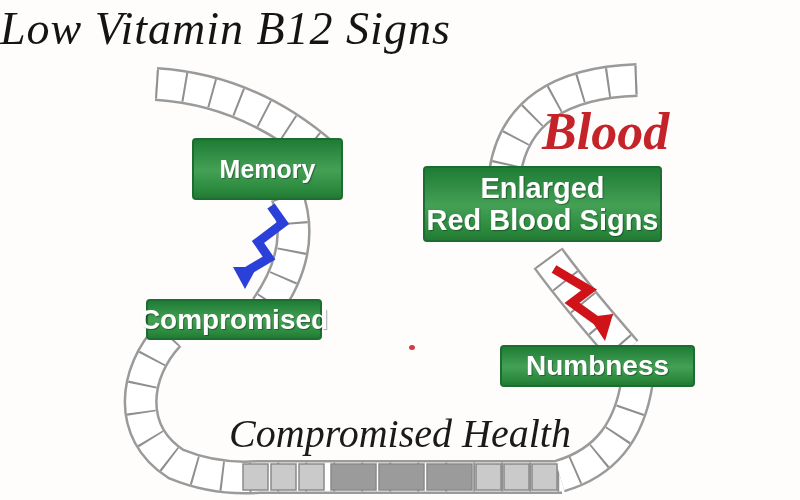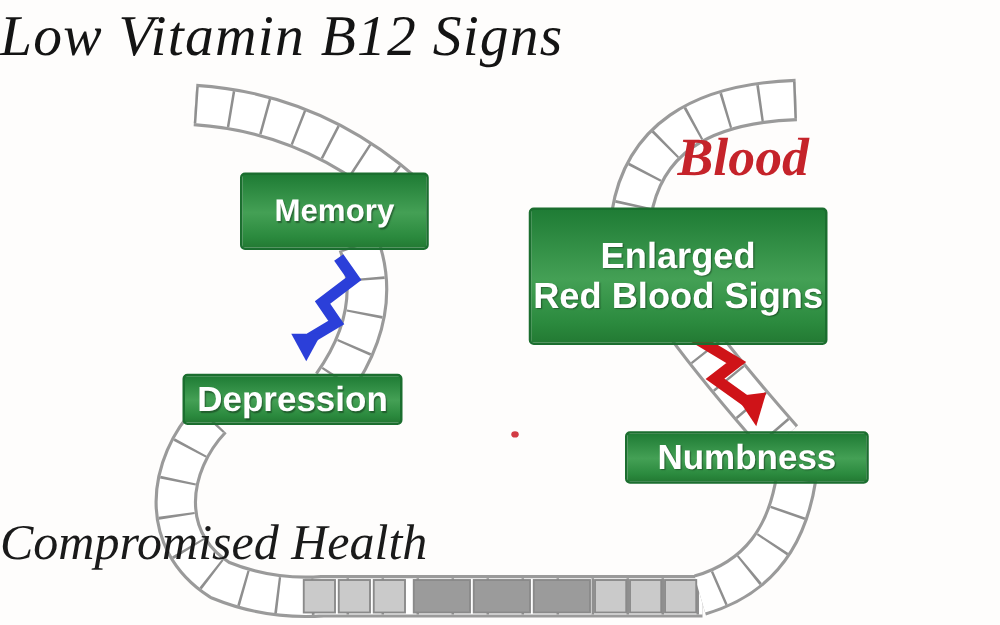--- a/index.html
+++ b/index.html
@@ -7,36 +7,36 @@
     position:relative;width:800px;height:500px;background:#fefdfc;
     overflow:hidden;font-family:"Liberation Serif",serif;
   }
   svg.bg{position:absolute;left:0;top:0;}
   .title{
     position:absolute;left:0;right:0;top:2px;text-align:left;
     font-style:italic;font-size:46px;color:#141414;letter-spacing:1px;
   }
   .stream-label{position:absolute;font-style:italic;font-weight:600;}
   .label-nerves{left:272px;top:60px;font-size:44px;color:#3a43d0;}
-  .label-blood{left:542px;top:102px;font-size:43px;color:#c5232a;}
+  .label-blood{left:542px;top:102px;font-size:52px;color:#c5232a;}
   .sign-box{
     position:absolute;display:flex;flex-direction:column;align-items:center;justify-content:center;
     background:linear-gradient(180deg,#1f7c35 0%,#44a055 52%,#2b8a3e 85%,#237a33 100%);
     border:2px solid #1b6e2f;border-radius:4px;box-sizing:border-box;
     color:#ffffff;font-family:"Liberation Sans",sans-serif;font-weight:bold;
     text-align:center;line-height:1.12;
     text-shadow:1px 1px 1px rgba(0,0,0,0.35);
   }
   .sign-box span{display:block;}
   .box-memory{left:192px;top:138px;width:151px;height:62px;font-size:25px;}
-  .box-enlarged{left:423px;top:166px;width:239px;height:110px;font-size:29px;}
+  .box-enlarged{left:423px;top:166px;width:239px;height:76px;font-size:29px;}
   .box-depression{left:146px;top:299px;width:176px;height:41px;font-size:28px;}
   .box-numbness{left:500px;top:345px;width:195px;height:42px;font-size:28px;}
   .footer-label{
-    position:absolute;left:0;right:0;top:410px;text-align:left;
+    position:absolute;left:0;right:0;top:410px;text-align:center;
     font-style:italic;font-size:40px;color:#1a1a1a;
   }
   .red-dot{position:absolute;left:409px;top:345px;width:6px;height:5px;border-radius:50%;background:#d23b44;}
 </style>
 </head>
 <body>
 
 <div id="stage">
 
   <svg class="bg" width="800" height="500" viewBox="0 0 800 500">
@@ -102,21 +102,21 @@
   <div class="sign-box box-memory">
     <span>Memory</span>
   </div>
 
   <div class="sign-box box-enlarged">
     <span>Enlarged</span>
     <span>Red Blood Signs</span>
   </div>
 
   <div class="sign-box box-depression">
-    <span>Depression</span>
+    <span>Compromised</span>
   </div>
 
   <div class="sign-box box-numbness">
     <span>Numbness</span>
   </div>
 
   <div class="red-dot"></div>
 
   <div class="footer-label">Compromised Health</div>
 

